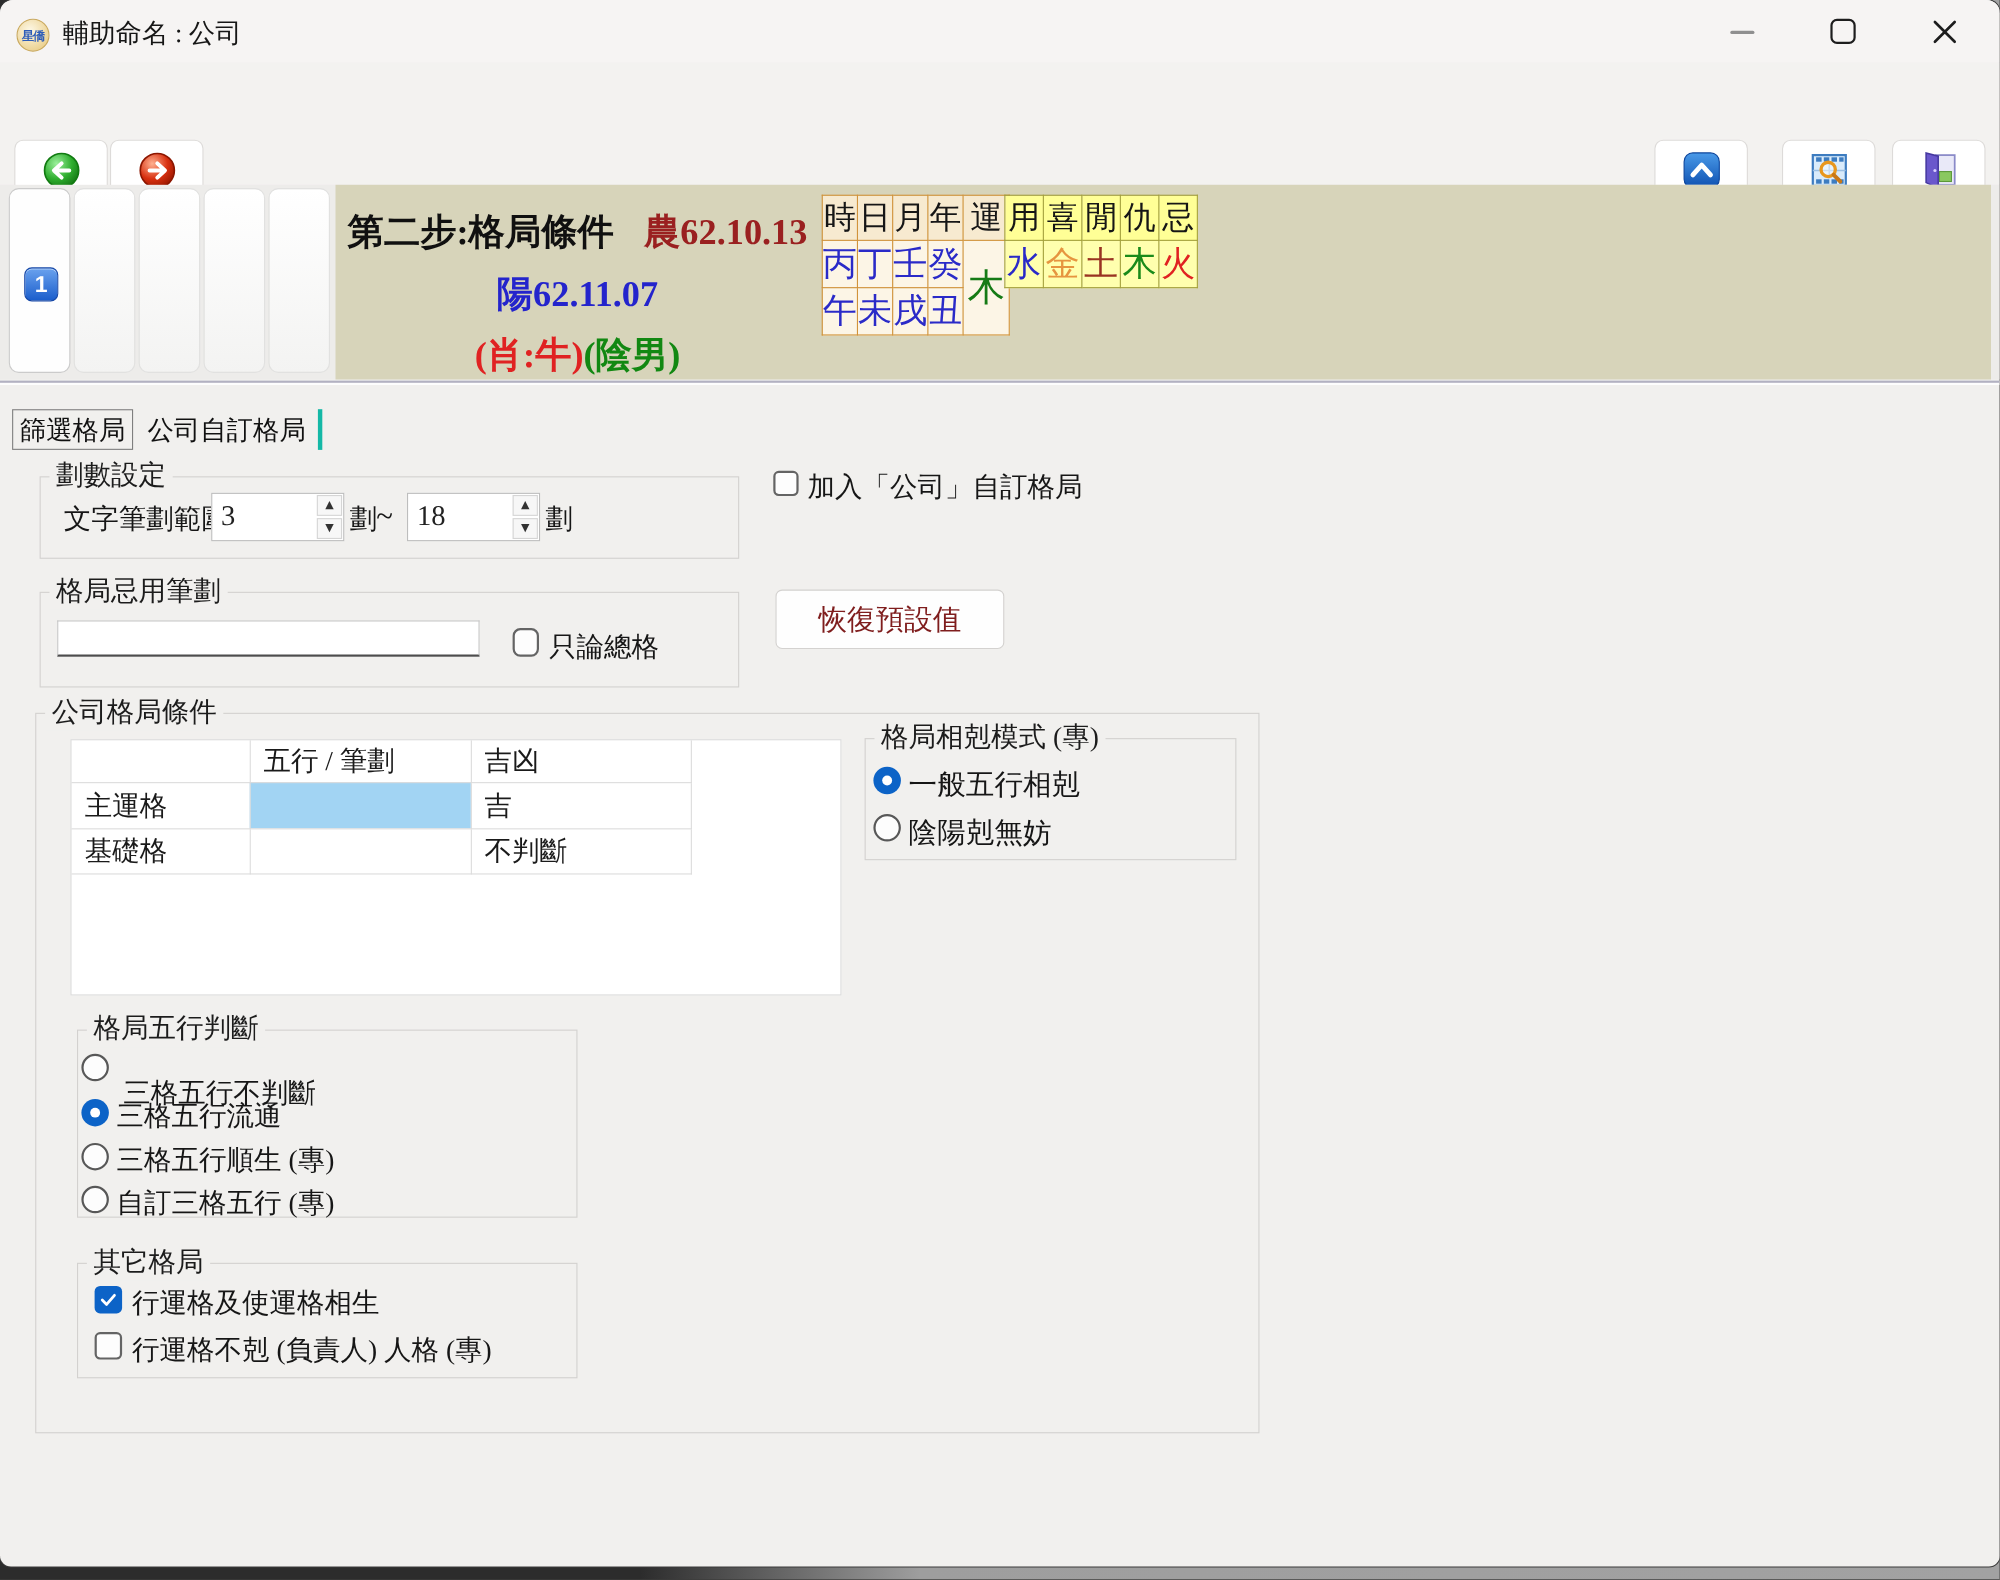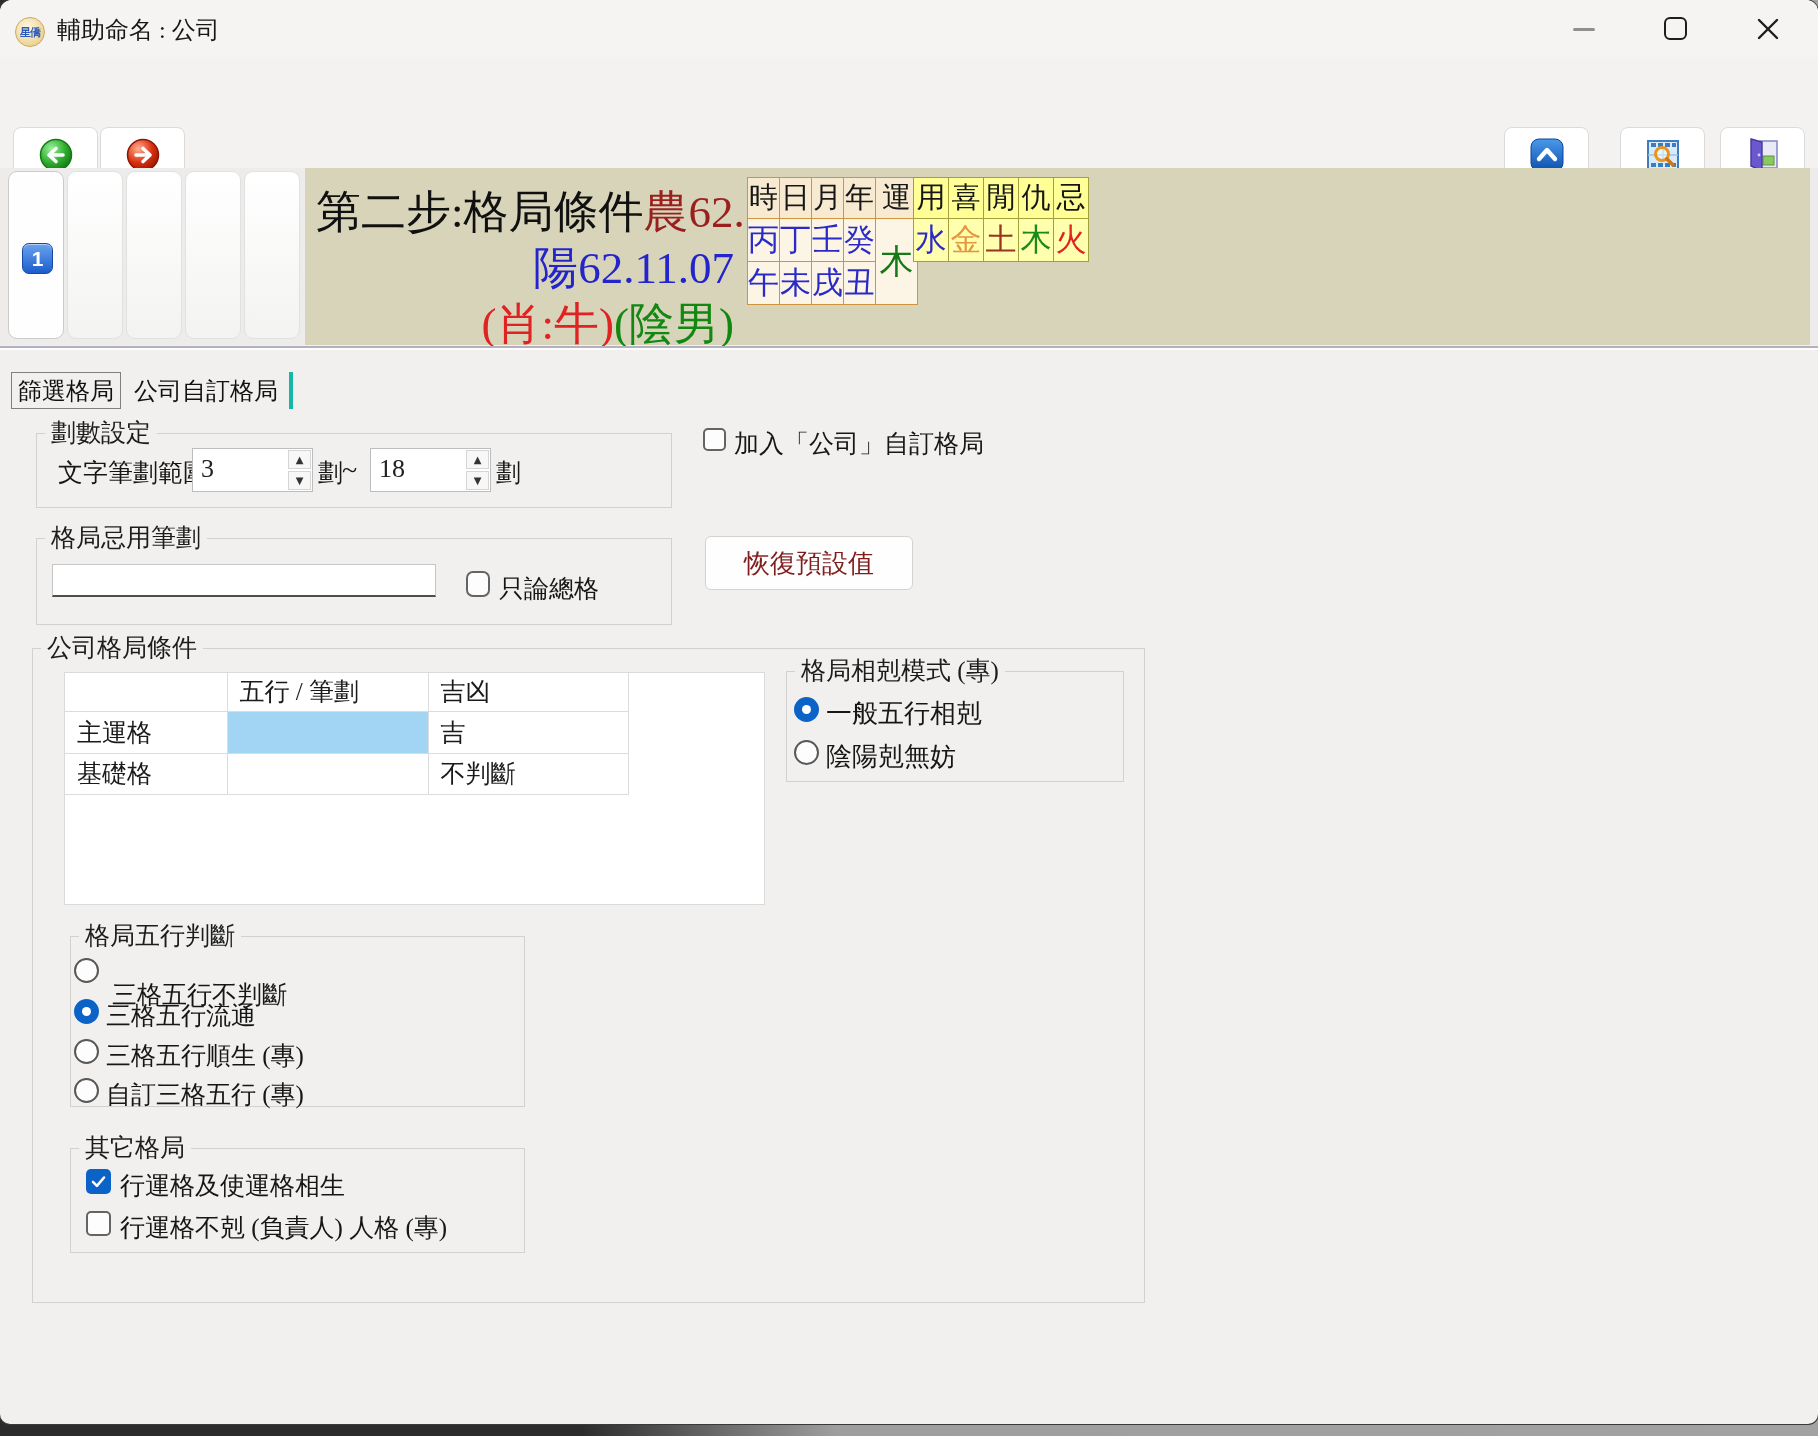--- a/index.html
+++ b/index.html
@@ -26,23 +26,23 @@
   .tbtn .lbl{font-size:23px;color:#161616;line-height:1;white-space:nowrap;}
   .panelrow{left:0;top:168px;width:1818px;height:177px;background:#edecea;}
   .card{position:absolute;top:171px;width:56px;height:168px;border:1px solid #e1e1e0;
     border-radius:9px;background:linear-gradient(#ffffff,#f3f3f2);}
   .card.first{background:#fefefe;border-color:#cbcbcb;}
   .badge1{left:22px;top:243px;width:31px;height:31px;border-radius:7px;
     background:linear-gradient(#6aa2ee,#1b5ecc);border:1px solid #1648a8;
     color:#fff;font-family:"Liberation Sans",sans-serif;font-weight:bold;font-size:21px;
     display:flex;align-items:center;justify-content:center;box-shadow:inset 0 1px 0 rgba(255,255,255,.5);}
   .beige{left:305px;top:168px;width:1505px;height:177px;background:#d7d4ba;}
-  .stephead{left:316px;top:184px;width:418px;font-size:45px;line-height:56px;color:#101010;}
+  .stephead{left:316px;top:184px;width:418px;font-size:33px;line-height:56px;color:#101010;font-weight:bold;}
   .stephead .r1{display:flex;justify-content:space-between;white-space:nowrap;}
-  .stephead .r2,.stephead .r3{text-align:right;white-space:nowrap;}
+  .stephead .r2,.stephead .r3{text-align:center;white-space:nowrap;}
   table.mini{border-collapse:collapse;}
   table.mini td{text-align:center;vertical-align:middle;padding:0;}
   .ptable td{width:31px;height:41px;border:1px solid #d1933b;background:#fcf5e6;font-size:31px;}
   .ptable tr.ph td{background:#f7ead0;color:#161616;font-size:29px;}
   .ptable td.wide{width:42px;}
   .etable td{width:35px;height:41px;border:1px solid #a3a03c;background:#ffffae;font-size:31px;}
   .etable tr.eh td{background:#ffff96;color:#161616;font-size:29px;}
   .divider{left:0;top:346px;width:1818px;height:4px;background:#fdfdfd;border-top:2px solid #b2b1c1;}
   .tab{position:absolute;top:372px;height:37px;display:flex;align-items:center;
     justify-content:center;font-size:24px;color:#111;white-space:nowrap;}

